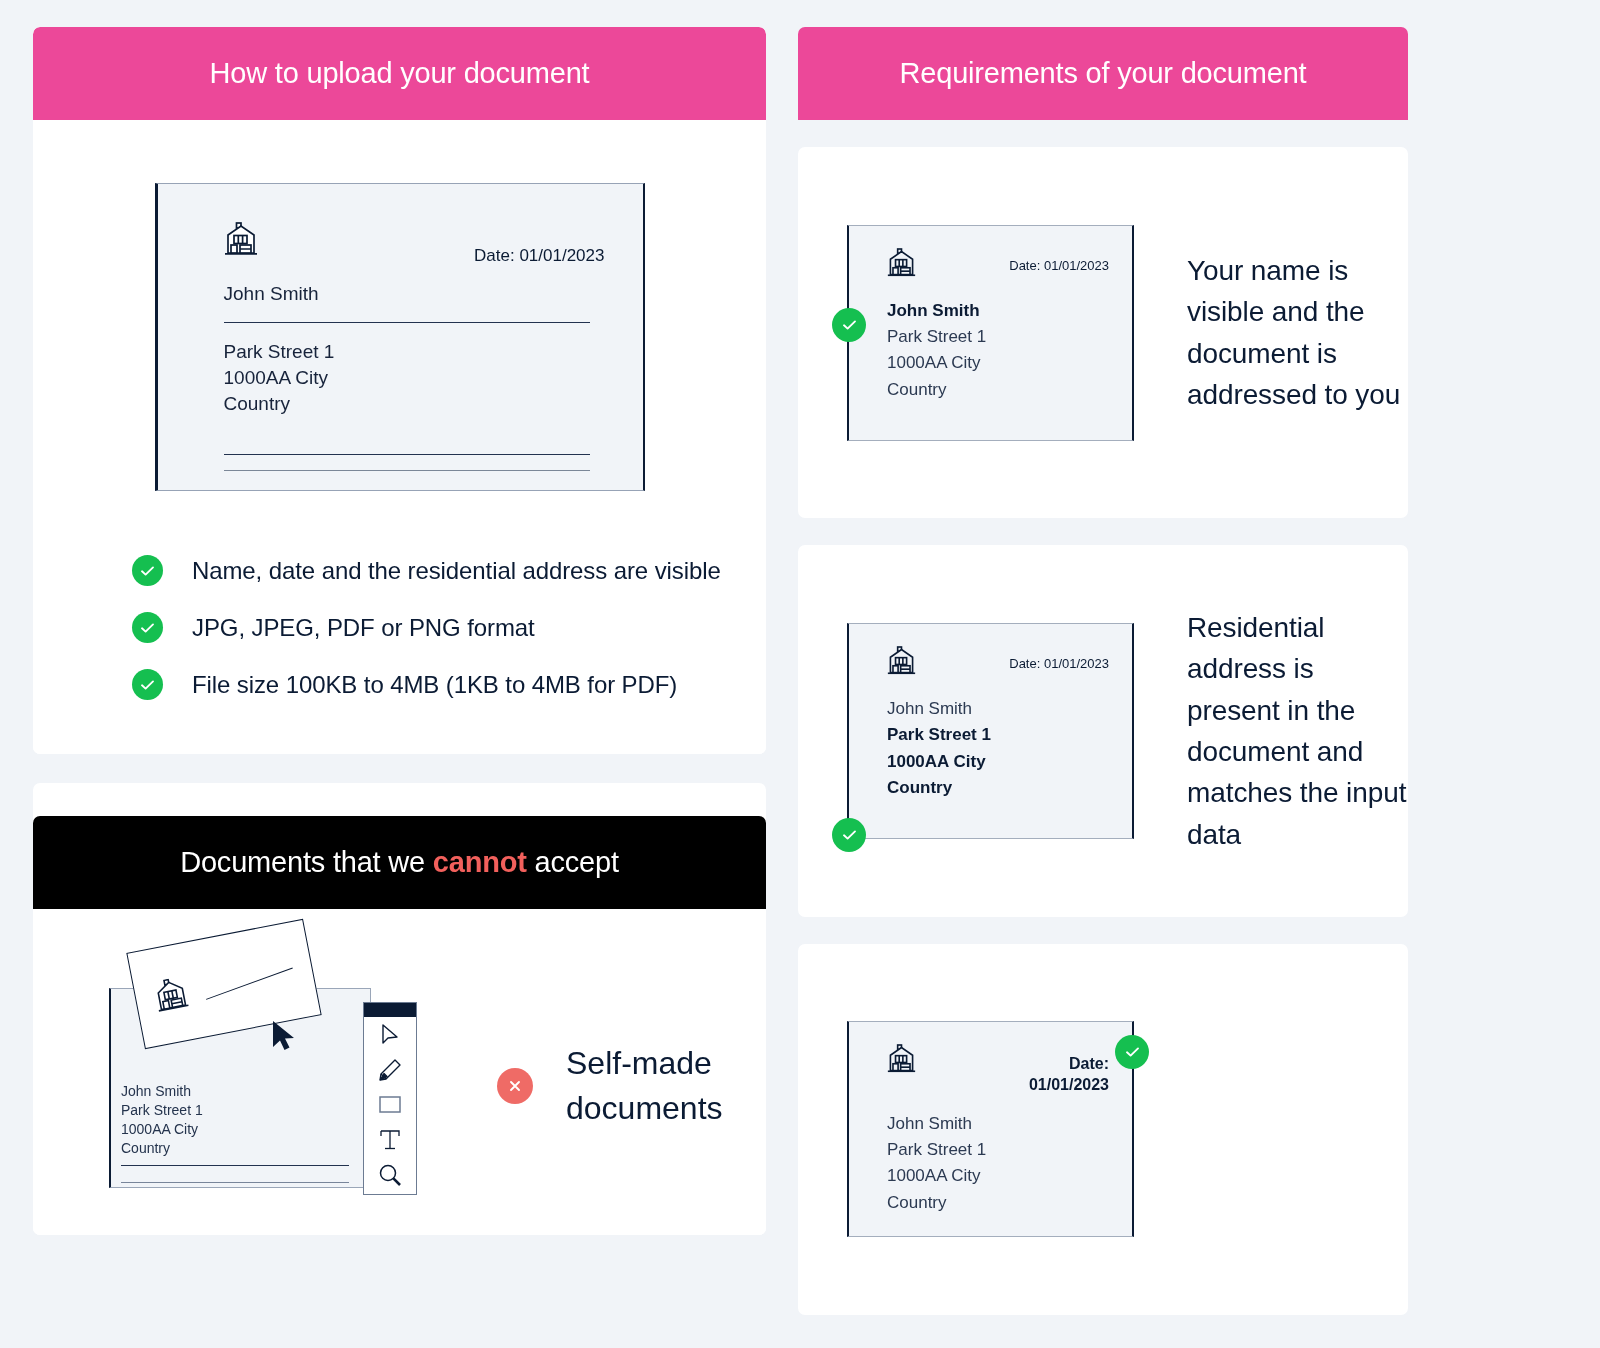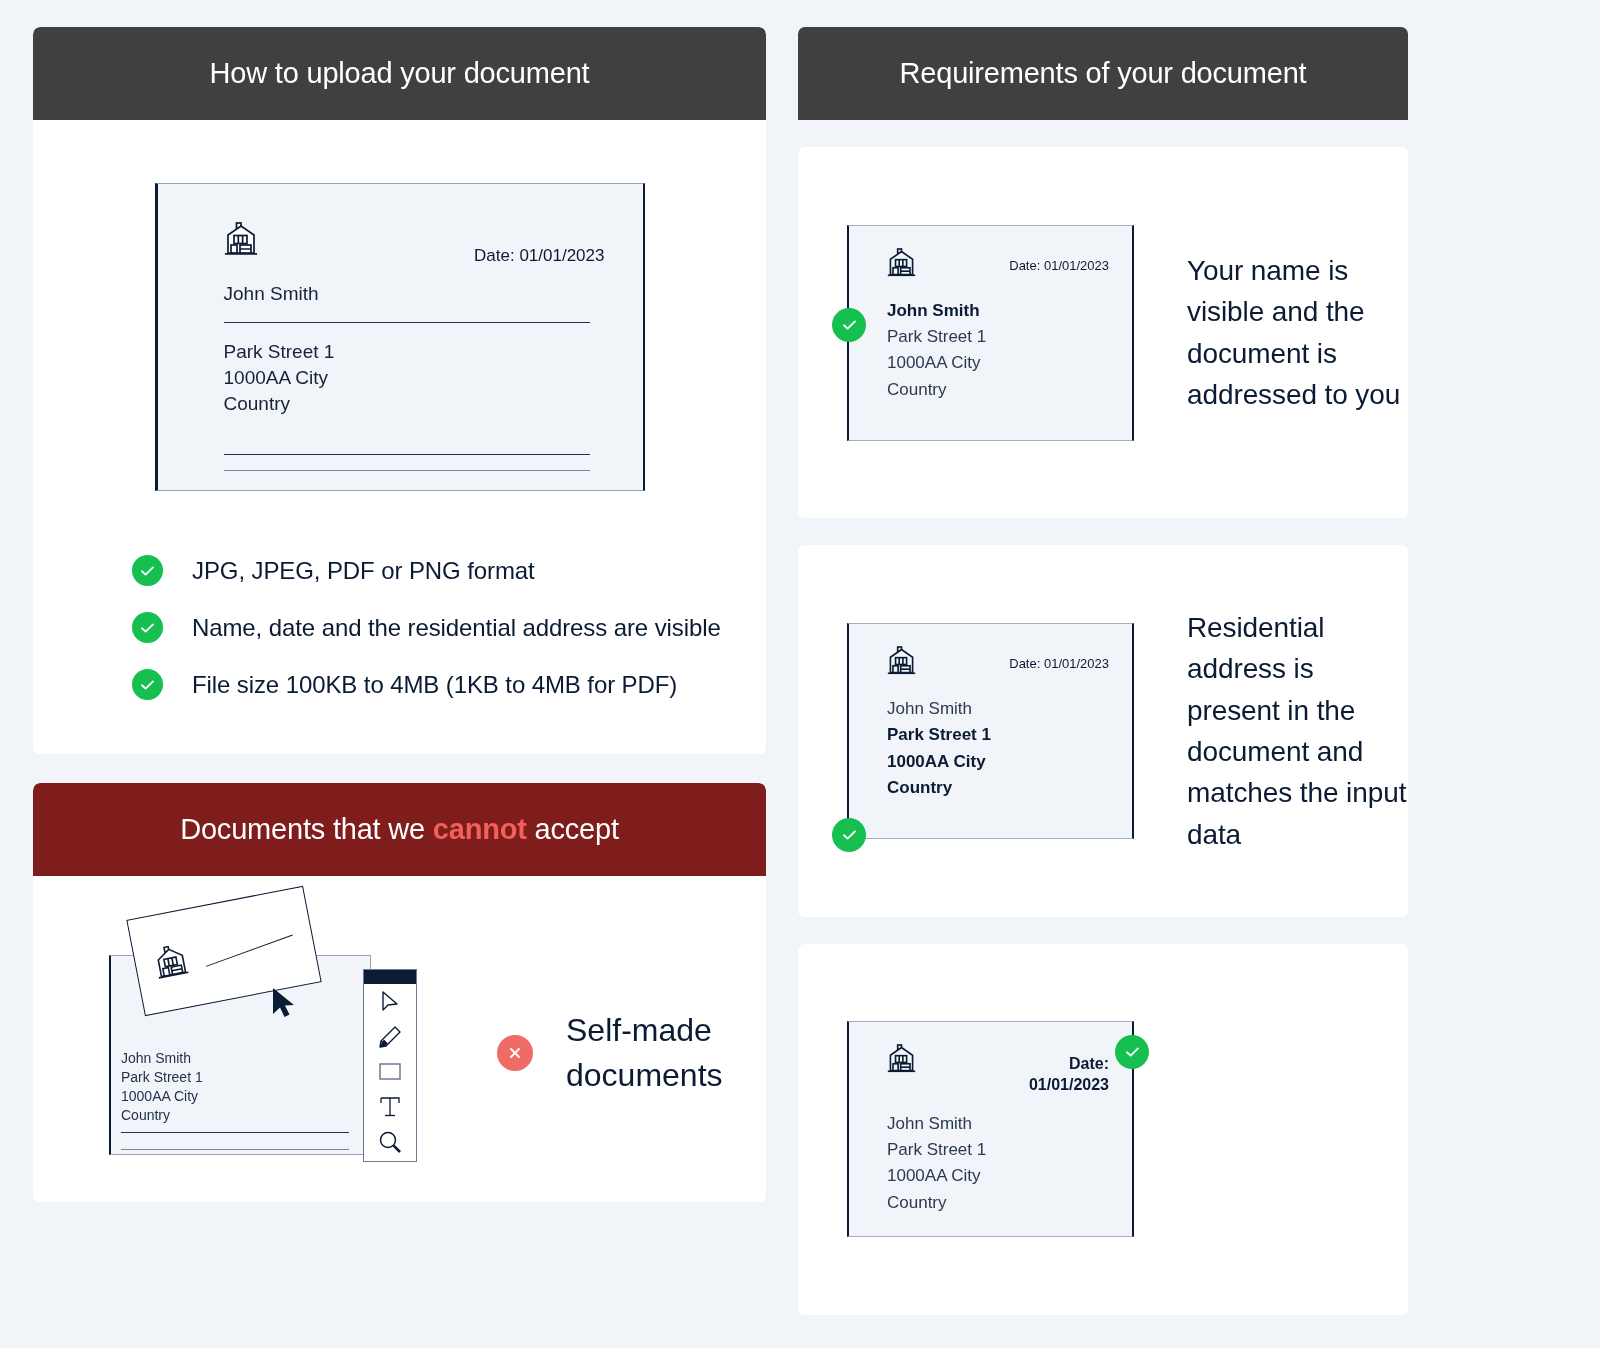--- a/index.html
+++ b/index.html
@@ -33,22 +33,22 @@
   .panel-head {
     height: 93px;
     display: flex;
     align-items: center;
     justify-content: center;
     border-radius: 7px 7px 0 0;
     font-size: 29px;
     letter-spacing: -0.2px;
     color: #ffffff;
   }
-  .head-green { background: #404040; }
-  .head-dark  { background: #7f1d1d; }
+  .head-green { background: #ec4899; }
+  .head-dark  { background: #000000; margin-top: 33px; }
   .head-dark .danger { color: #f2605c; font-weight: 700; }
 
   .panel-body { background: #ffffff; }
 
   
   .upload-body { padding: 63px 0 54px 0; }
 
   .doc-illustration {
     width: 490px;
     height: 308px;
@@ -328,29 +328,29 @@
           <div class="rule light rule-b"></div>
         </div>
 
         <div class="checklist">
           <div class="check-row">
             <span class="badge">
               <svg width="15" height="12" viewBox="0 0 15 12" fill="none" stroke="#ffffff" stroke-width="1.9" stroke-linecap="round" stroke-linejoin="round">
                   <path d="M2 6.3 L5.6 9.6 L13 2.4"></path>
                 </svg>
             </span>
-            <span class="check-label">JPG, JPEG, PDF or PNG format</span>
+            <span class="check-label">Name, date and the residential address are visible</span>
           </div>
           <div class="check-row">
             <span class="badge">
               <svg width="15" height="12" viewBox="0 0 15 12" fill="none" stroke="#ffffff" stroke-width="1.9" stroke-linecap="round" stroke-linejoin="round">
                   <path d="M2 6.3 L5.6 9.6 L13 2.4"></path>
                 </svg>
             </span>
-            <span class="check-label">Name, date and the residential address are visible</span>
+            <span class="check-label">JPG, JPEG, PDF or PNG format</span>
           </div>
           <div class="check-row">
             <span class="badge">
               <svg width="15" height="12" viewBox="0 0 15 12" fill="none" stroke="#ffffff" stroke-width="1.9" stroke-linecap="round" stroke-linejoin="round">
                   <path d="M2 6.3 L5.6 9.6 L13 2.4"></path>
                 </svg>
             </span>
             <span class="check-label">File size 100KB to 4MB (1KB to 4MB for PDF)</span>
           </div>
         </div>

